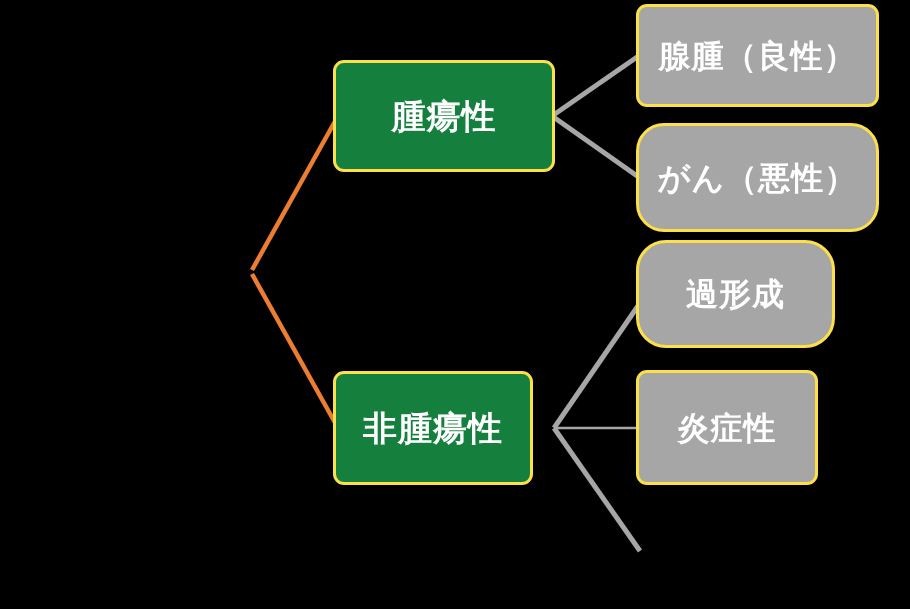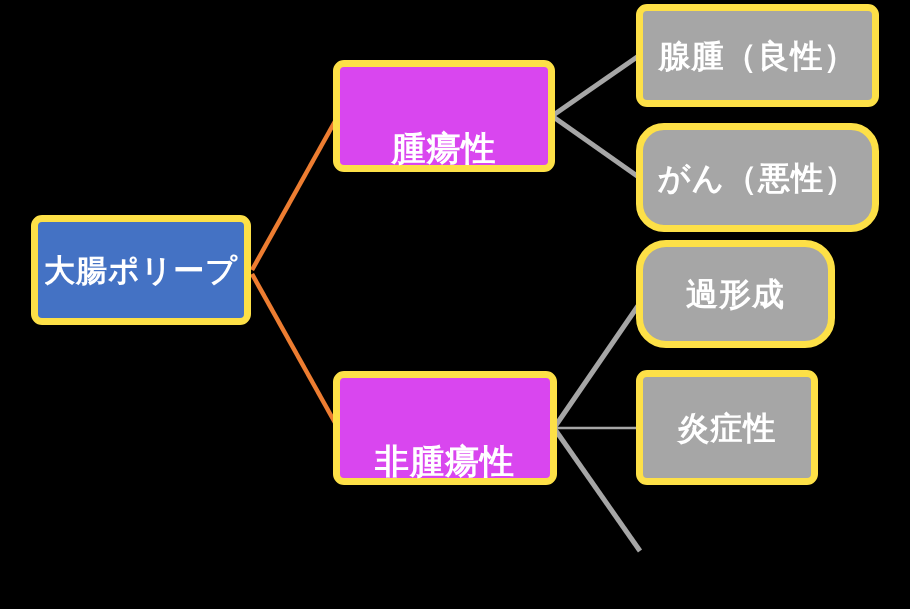--- a/index.html
+++ b/index.html
@@ -16,40 +16,40 @@
   }
   #connector-layer {
     position: absolute;
     left: 0; top: 0;
     width: 910px; height: 609px;
     z-index: 1;
   }
   .node {
     position: absolute;
     box-sizing: border-box;
-    border: 7px solid #fde047;
+    border: 3px solid #fde047;
     border-radius: 11px;
     display: flex;
     align-items: center;
     justify-content: center;
     color: #fff;
     font-weight: bold;
     z-index: 2;
     text-align: center;
     letter-spacing: 1px;
     line-height: 1;
   }
   .node-root {
     left: 31px; top: 215px; width: 220px; height: 110px;
     background: #4472C4;
     font-size: 31px;
   }
-  .node-branch { background: #d946ef; font-size: 34px; align-items: flex-end; }
+  .node-branch { background: #15803d; font-size: 34px; }
   .node-branch-1 { left: 333px; top: 60px;  width: 222px; height: 112px; }
-  .node-branch-2 { left: 333px; top: 371px; width: 224px; height: 114px; }
+  .node-branch-2 { left: 333px; top: 371px; width: 200px; height: 114px; }
   .node-leaf { background: #A6A6A6; font-size: 32px; }
   .node-leaf-1 { left: 636px; top: 4px;   width: 243px; height: 103px; }
   .node-leaf-2 { left: 636px; top: 123px; width: 243px; height: 109px; border-radius: 28px; }
   .node-leaf-3 { left: 636px; top: 240px; width: 199px; height: 108px; border-radius: 30px; }
   .node-leaf-4 { left: 636px; top: 370px; width: 182px; height: 115px; }
   .node-leaf-5 { left: 636px; top: 496px; width: 222px; height: 109px; }
 </style>
 </head>
 <body>
 
@@ -58,23 +58,20 @@
   <svg id="connector-layer" viewBox="0 0 910 609" xmlns="http://www.w3.org/2000/svg">
     <line x1="252" y1="270" x2="338" y2="116" stroke="#ED7D31" stroke-width="4.5"></line>
     <line x1="252" y1="274" x2="338" y2="428" stroke="#ED7D31" stroke-width="4.5"></line>
     <line x1="552" y1="116" x2="640" y2="55" stroke="#A6A6A6" stroke-width="5"></line>
     <line x1="552" y1="116" x2="640" y2="178" stroke="#A6A6A6" stroke-width="5"></line>
     <line x1="554" y1="428" x2="640" y2="303" stroke="#A6A6A6" stroke-width="5"></line>
     <line x1="554" y1="428" x2="640" y2="428" stroke="#A6A6A6" stroke-width="2.5"></line>
     <line x1="554" y1="428" x2="640" y2="551" stroke="#A6A6A6" stroke-width="5"></line>
   </svg>
 
-  <div class="node node-root">
-    <span>大腸ポリープ</span>
-  </div>
 
   <div class="node node-branch node-branch-1">
     <span>腫瘍性</span>
   </div>
 
   <div class="node node-branch node-branch-2">
     <span>非腫瘍性</span>
   </div>
 
   <div class="node node-leaf node-leaf-1">

